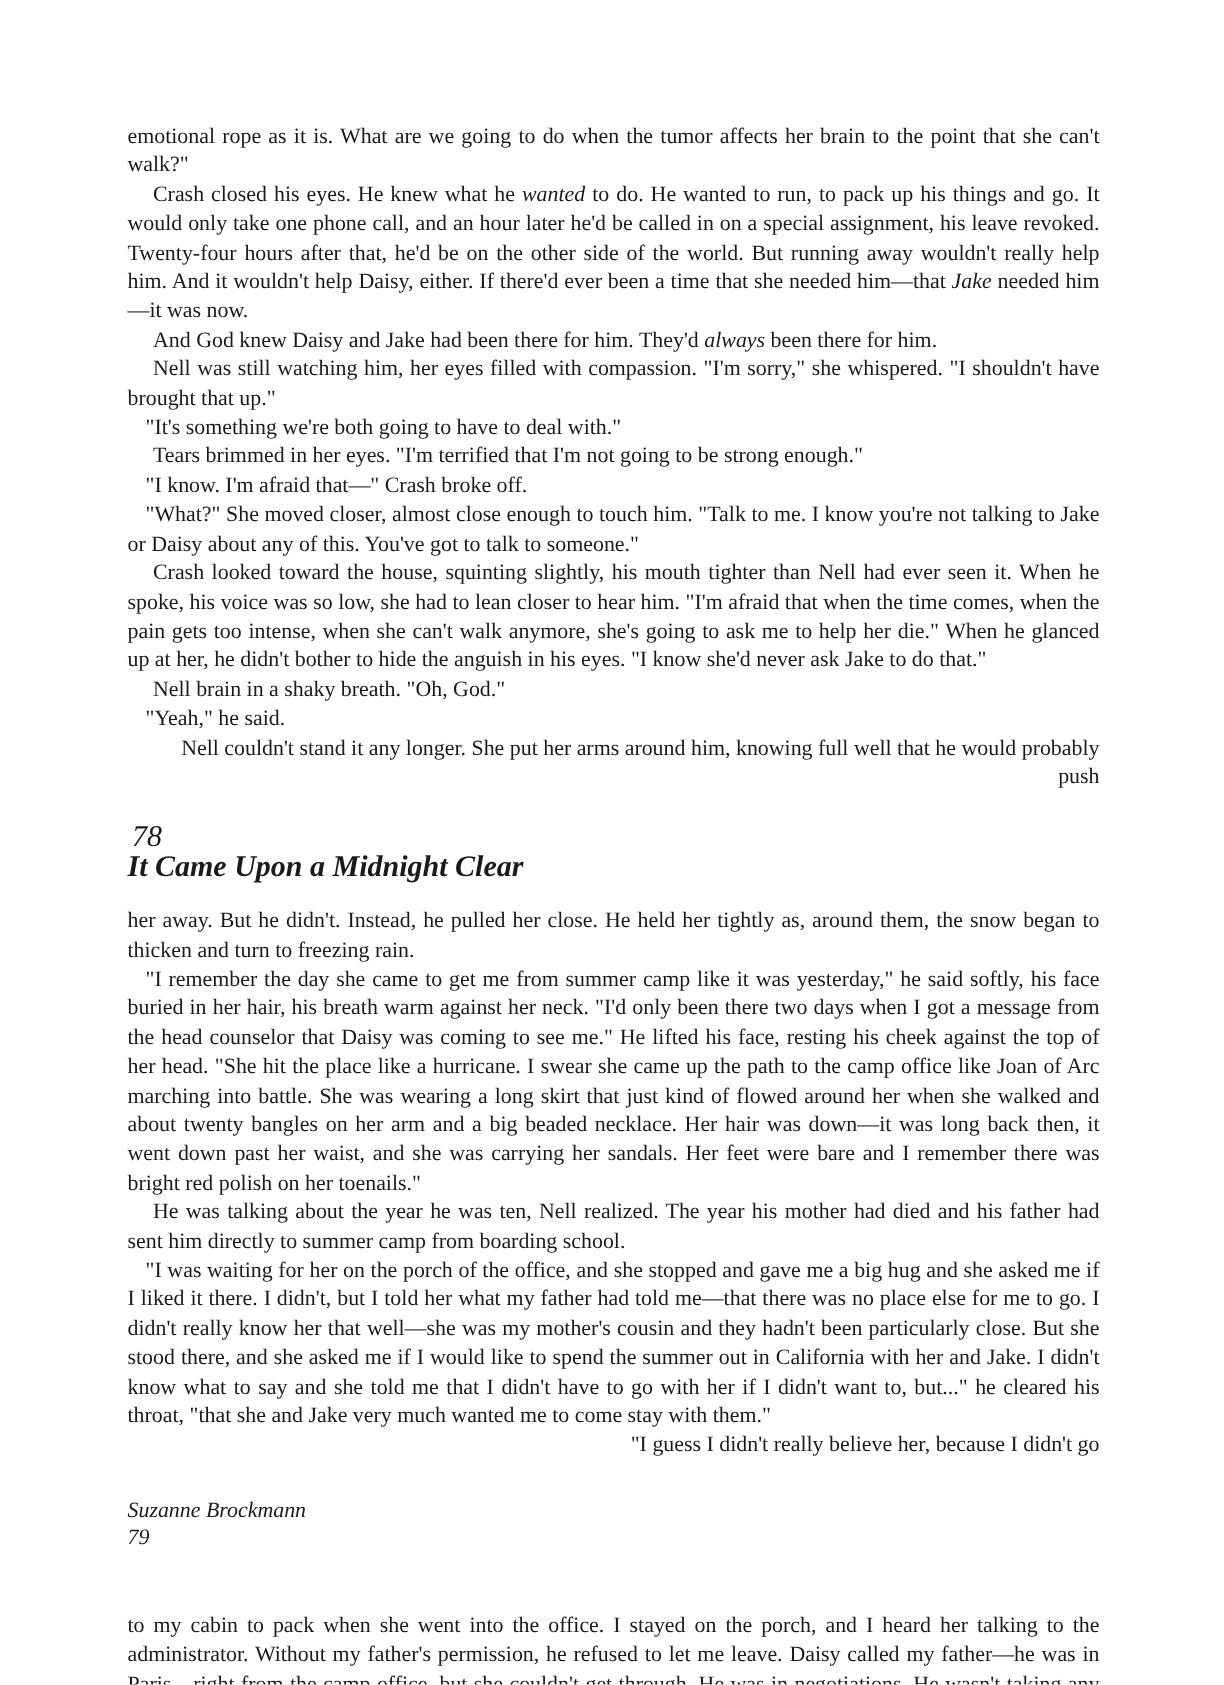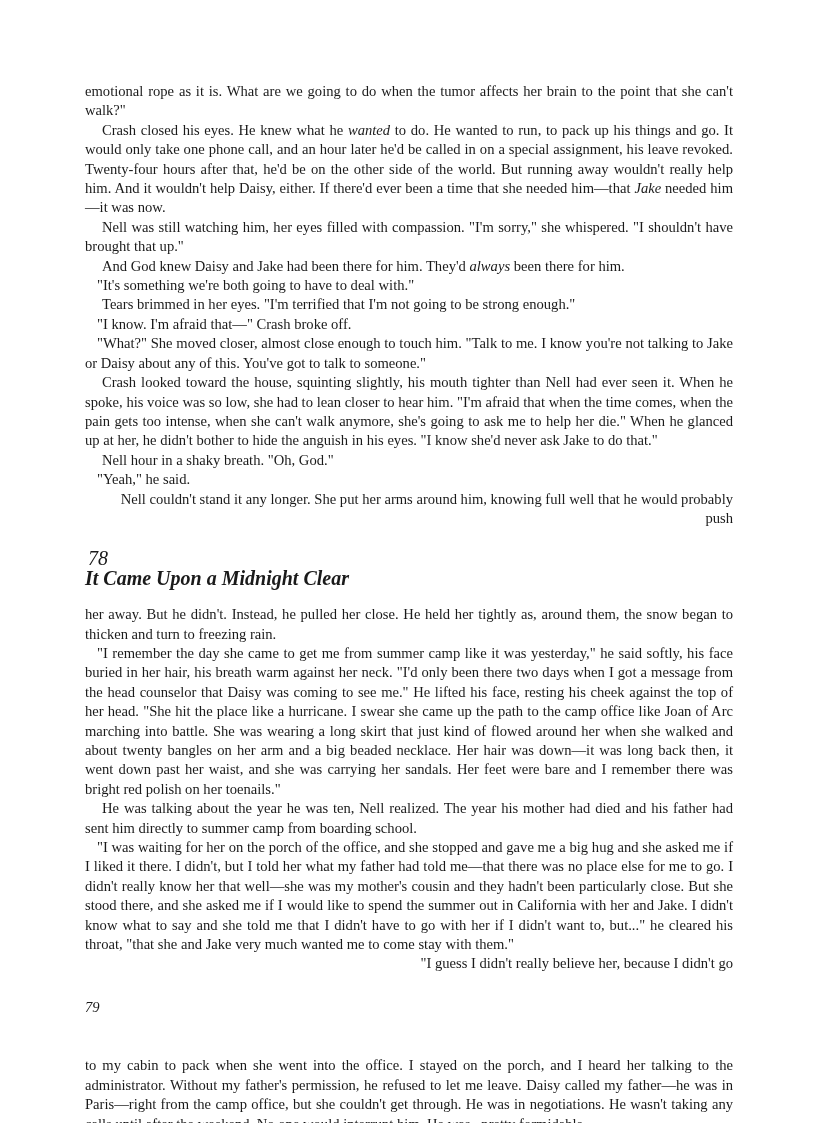--- a/index.html
+++ b/index.html
@@ -82,35 +82,35 @@
 <body>
 
 <div class="page">
 
   <div class="textblock">
 
     <p class="para"><span>emotional rope as it is. What are we going to do when the tumor affects her brain to the point that she can't walk?"</span></p>
 
     <p class="para indent"><span>Crash closed his eyes. He knew what he </span><i>wanted</i><span> to do. He wanted to run, to pack up his things and go. It would only take one phone call, and an hour later he'd be called in on a special assignment, his leave revoked. Twenty-four hours after that, he'd be on the other side of the world. But running away wouldn't really help him. And it wouldn't help Daisy, either. If there'd ever been a time that she needed him—that </span><i>Jake</i><span> needed him—it was now.</span></p>
 
+    <p class="para indent"><span>And God knew Daisy and Jake had been there for him. They'd </span><i>always</i><span> been there for him.</span></p>
+
     <p class="para indent">Nell was still watching him, her eyes filled with compassion. "I'm sorry," she whispered. "I shouldn't have brought that up."</p>
-
-    <p class="para indent"><span>And God knew Daisy and Jake had been there for him. They'd </span><i>always</i><span> been there for him.</span></p>
 
     <p class="para indent-sm">"It's something we're both going to have to deal with."</p>
 
     <p class="para indent">Tears brimmed in her eyes. "I'm terrified that I'm not going to be strong enough."</p>
 
     <p class="para indent-sm">"I know. I'm afraid that—" Crash broke off.</p>
 
     <p class="para indent-sm">"What?" She moved closer, almost close enough to touch him. "Talk to me. I know you're not talking to Jake or Daisy about any of this. You've got to talk to someone."</p>
 
     <p class="para indent">Crash looked toward the house, squinting slightly, his mouth tighter than Nell had ever seen it. When he spoke, his voice was so low, she had to lean closer to hear him. "I'm afraid that when the time comes, when the pain gets too intense, when she can't walk anymore, she's going to ask me to help her die." When he glanced up at her, he didn't bother to hide the anguish in his eyes. "I know she'd never ask Jake to do that."</p>
 
-    <p class="para indent">Nell hour in a shaky breath. "Oh, God."</p>
+    <p class="para indent">Nell brain in a shaky breath. "Oh, God."</p>
 
     <p class="para indent-sm">"Yeah," he said.</p>
 
     <p class="para indent last">Nell couldn't stand it any longer. She put her arms around him, knowing full well that he would probably push</p>
 
   </div>
 
   <div class="page-header">
     <span class="folio">78</span>
     <span class="booktitle">It Came Upon a Midnight Clear</span>
@@ -125,20 +125,21 @@
     <p class="para indent">He was talking about the year he was ten, Nell realized. The year his mother had died and his father had sent him directly to summer camp from boarding school.</p>
 
     <p class="para indent-sm">"I was waiting for her on the porch of the office, and she stopped and gave me a big hug and she asked me if I liked it there. I didn't, but I told her what my father had told me—that there was no place else for me to go. I didn't really know her that well—she was my mother's cousin and they hadn't been particularly close. But she stood there, and she asked me if I would like to spend the summer out in California with her and Jake. I didn't know what to say and she told me that I didn't have to go with her if I didn't want to, but..." he cleared his throat, "that she and Jake very much wanted me to come stay with them."</p>
 
 
     <p class="para indent-sm last">"I guess I didn't really believe her, because I didn't go</p>
 
   </div>
 
   <div class="page-footer">
+    <span class="author">Suzanne Brockmann</span>
     <span class="folio">79</span>
   </div>
 
   <div class="gap-after-footer"></div>
 
   <div class="textblock">
 
     <p class="para">to my cabin to pack when she went into the office. I stayed on the porch, and I heard her talking to the administrator. Without my father's permission, he refused to let me leave. Daisy called my father—he was in Paris—right from the camp office, but she couldn't get through. He was in negotiations. He wasn't taking any calls until after the weekend. No one would interrupt him. He was...pretty formidable.</p>
 
   </div>

